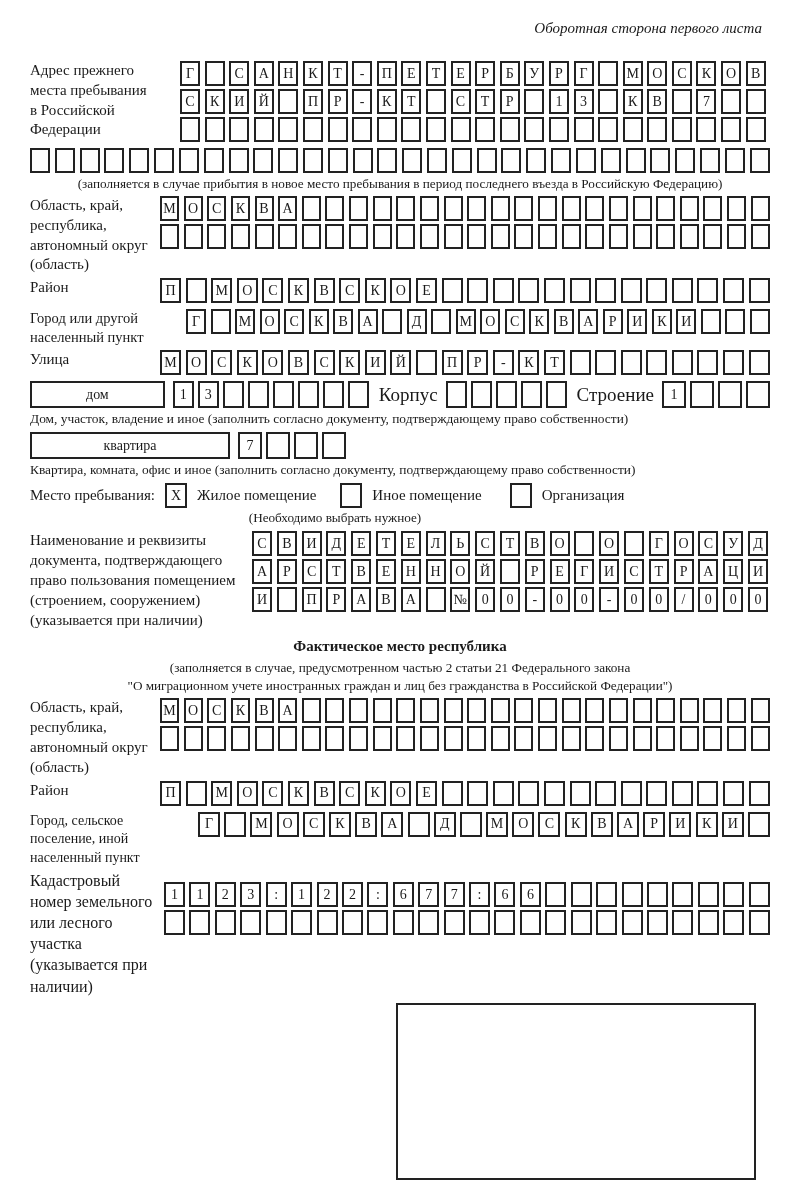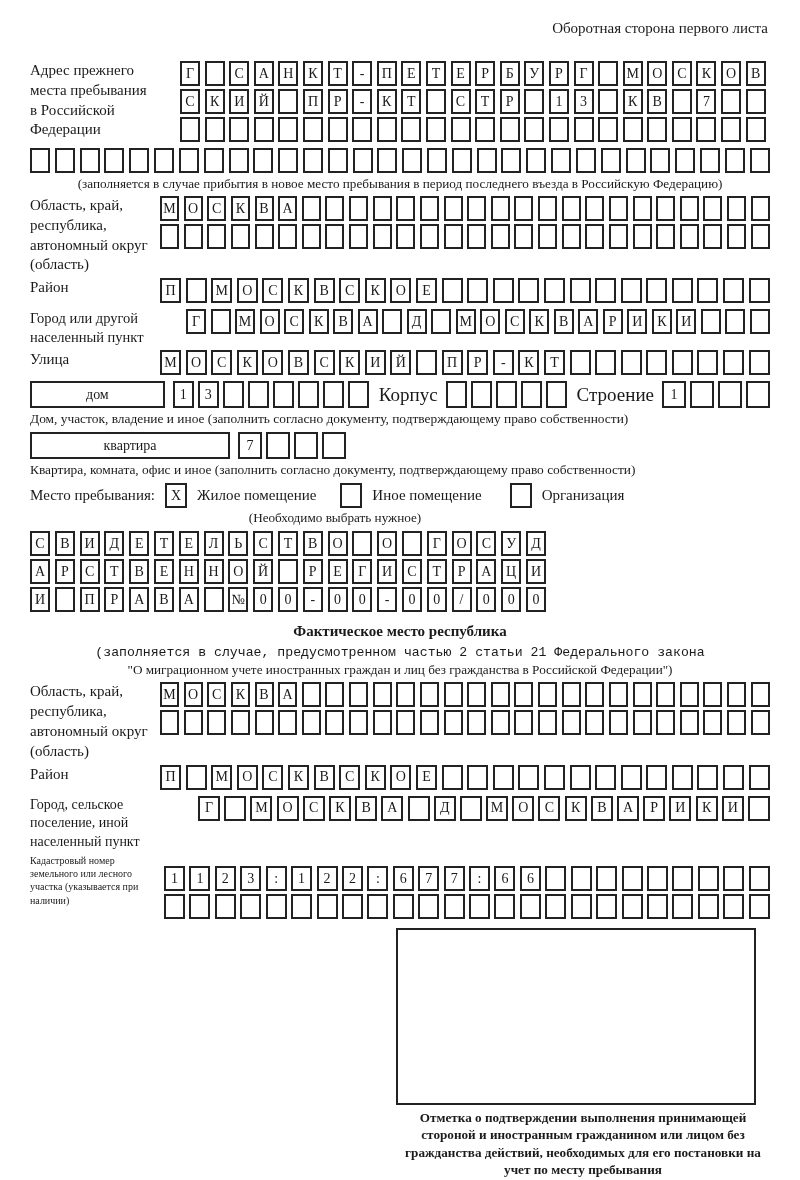--- a/index.html
+++ b/index.html
@@ -1,30 +1,30 @@
 <!DOCTYPE html>
 <html><head>
 <meta charset="utf-8">
 <style>
   html,body{margin:0;padding:0;background:#ffffff;}
   body{width:800px;height:1180px;overflow:hidden;color:#1a1a1a;
        font-family:"Liberation Serif","DejaVu Serif",serif;}
   .page{box-sizing:border-box;width:800px;height:1180px;padding:12px 30px 0 30px;position:relative;}
 
-  .header-note{text-align:right;font-size:15px;margin:8px 2px 24px 0;}
+  .header-note{text-align:right;font-size:15px;margin:8px 8px 24px 0;font-style:italic;}
 
   
   .frow{display:flex;align-items:flex-start;margin-bottom:3px;}
   .flabel{font-size:15px;line-height:1.32;box-sizing:border-box;}
   .lbl-prev{width:150px;padding-right:23px;}
   .lbl-130{width:130px;padding-right:6px;}
   .lbl-city{width:156px;padding-right:8px;font-size:14.5px;}
   .lbl-doc{width:222px;padding-right:14px;}
   .lbl-settl{width:168px;padding-right:8px;font-size:14px;}
-  .lbl-cad{width:146px;padding-right:10px;font-size:10px;}
+  .lbl-cad{width:146px;padding-right:10px;font-size:16px;}
 
   .gridcol{display:flex;flex-direction:column;}
   .crow{display:flex;justify-content:space-between;margin-bottom:3px;}
   .cell{box-sizing:border-box;height:25px;border:2px solid #222;display:flex;
         align-items:center;justify-content:center;font-size:14px;background:#fff;flex:0 0 auto;}
   .g-prev{width:586px;} .g-prev .cell{width:20px;}
   .g-full{width:740px;margin-top:1px;} .g-full .cell{width:20px;}
   .g26{width:610px;} .g26 .cell{width:19px;}
   .g24{width:610px;} .g24 .cell{width:21px;}
   .g24c{width:584px;} .g24c .cell{width:20px;}
@@ -383,20 +383,21 @@
     <span class="chkbox">X</span>
     <span>Жилое помещение</span>
     <span class="chkbox" style="margin-left:24px;"></span>
     <span>Иное помещение</span>
     <span class="chkbox" style="margin-left:28px;"></span>
     <span>Организация</span>
   </div>
   <div class="stay-note">(Необходимо выбрать нужное)</div>
 
   <div class="frow">
+    <div class="flabel lbl-doc">Наименование и реквизиты документа, подтверждающего право пользования помещением (строением, сооружением) (указывается при наличии)</div>
     <div class="gridcol">
       <div class="crow g21">
           <span class="cell">С</span>
           <span class="cell">В</span>
           <span class="cell">И</span>
           <span class="cell">Д</span>
           <span class="cell">Е</span>
           <span class="cell">Т</span>
           <span class="cell">Е</span>
           <span class="cell">Л</span>
@@ -457,21 +458,21 @@
           <span class="cell">0</span>
           <span class="cell">/</span>
           <span class="cell">0</span>
           <span class="cell">0</span>
           <span class="cell">0</span>
         </div>
     </div>
   </div>
 
   <div class="sub-title">Фактическое место республика</div>
-  <div class="caption-c" style="margin-bottom:0;font-family:Liberation Mono, monospace;">(заполняется в случае, предусмотренном частью 2 статьи 21 Федерального закона</div>
+  <div class="caption-c" style="margin-bottom:0;">(заполняется в случае, предусмотренном частью 2 статьи 21 Федерального закона</div>
   <div class="caption-c">"О миграционном учете иностранных граждан и лиц без гражданства в Российской Федерации")</div>
 
   <div class="frow">
     <div class="flabel lbl-130">Область, край, республика, автономный округ (область)</div>
     <div class="gridcol">
       <div class="crow g26">
           <span class="cell">М</span>
           <span class="cell">О</span>
           <span class="cell">С</span>
           <span class="cell">К</span>

